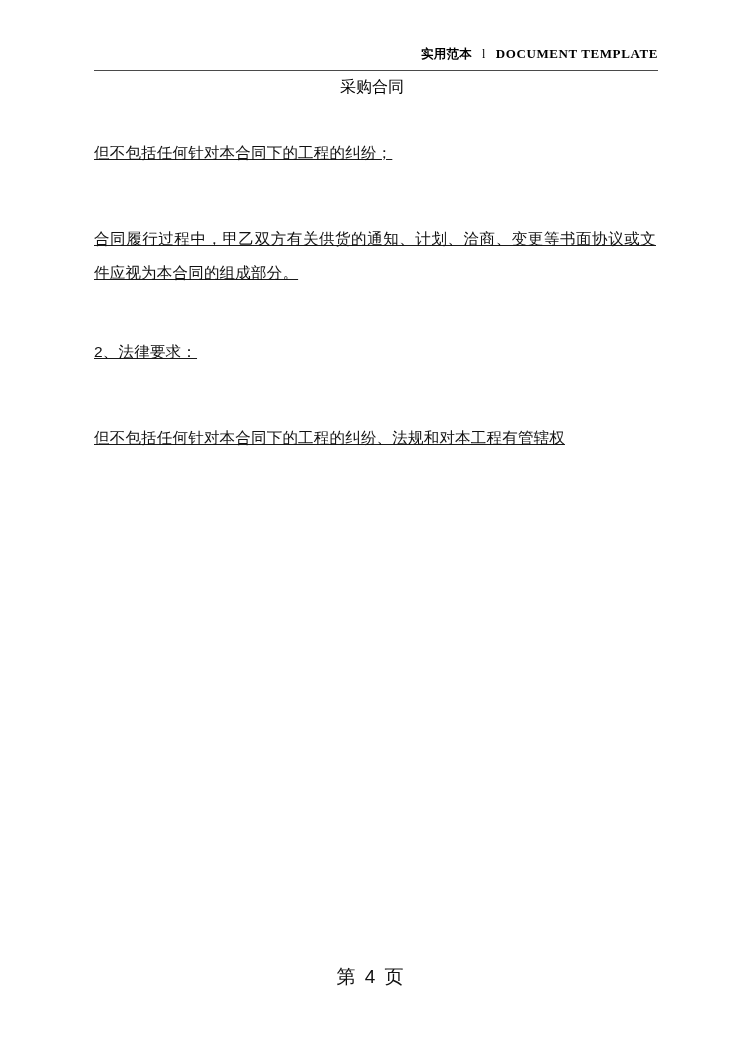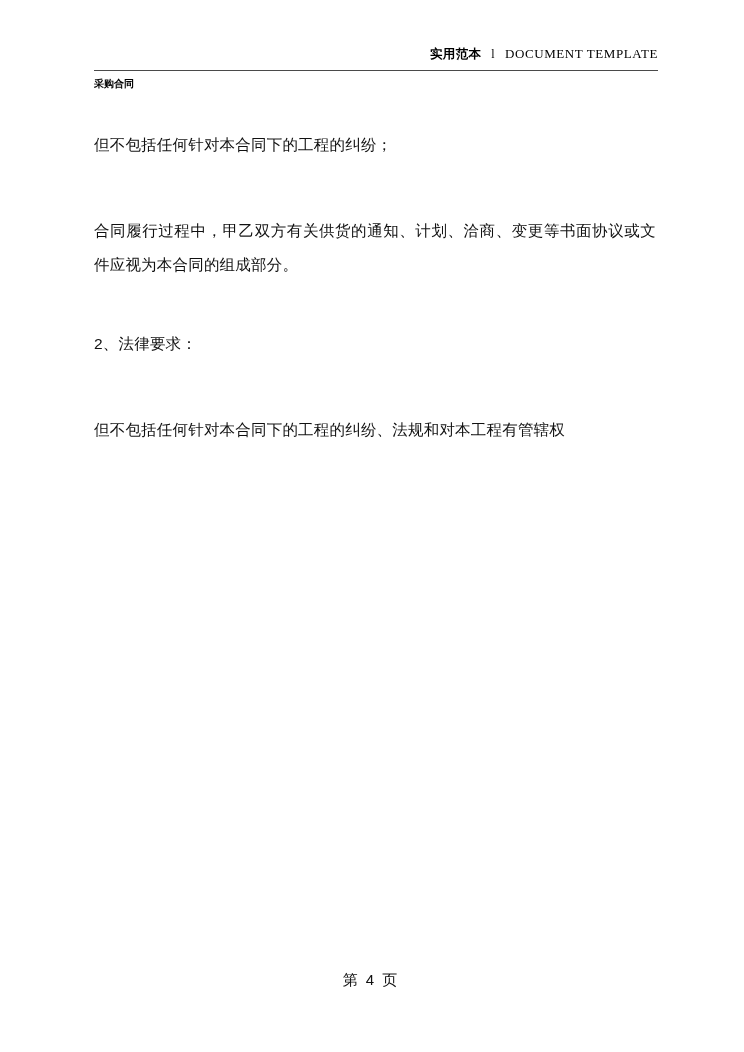--- a/index.html
+++ b/index.html
@@ -42,45 +42,46 @@
     font-size: 12.5px;
     color: #000;
   }
   .header-sep {
     font-family: "Liberation Serif", serif;
     font-size: 12px;
     color: #000;
   }
   .header-en {
     font-family: "Liberation Serif", "DejaVu Serif", serif;
-    font-weight: normal;
+    font-weight: bold;
     font-size: 13px;
     letter-spacing: 0.6px;
     color: #000;
   }
   .header-rule {
     margin-top: 7px;
     border-bottom: 1.2px solid #4a4a4a;
   }
   .header-sub {
     margin-top: 6px;
-    text-align: left;
+    text-align: center;
     font-family: "Liberation Sans", "DejaVu Sans", sans-serif;
-    font-size: 10px;
-    font-weight: bold;
+    font-size: 16px;
+    font-weight: normal;
     color: #000;
     padding-right: 8px;
   }
 
   
   .content {
     position: absolute;
-    top: 128px;
+    top: 136px;
     left: 94px;
     width: 562px;
+    text-decoration: underline;
   }
   .para {
     font-family: "Liberation Sans", "DejaVu Sans", sans-serif;
     font-size: 15.5px;
     line-height: 2.18;
     color: #111;
     text-align: justify;
     margin: 0 0 28px 0;
     letter-spacing: 0.2px;
   }
@@ -88,21 +89,21 @@
   .gap-xl { margin-bottom: 52px; }
 
   
   .footer {
     position: absolute;
     bottom: 62px;
     left: 0;
     right: 4px;
     text-align: center;
     font-family: "Liberation Sans", "DejaVu Sans", sans-serif;
-    font-size: 15px;
+    font-size: 19px;
     color: #111;
   }
   .footer span { margin: 0 2px; }
 </style>
 </head>
 <body>
 
 <div class="page">
 
   <div class="header">

